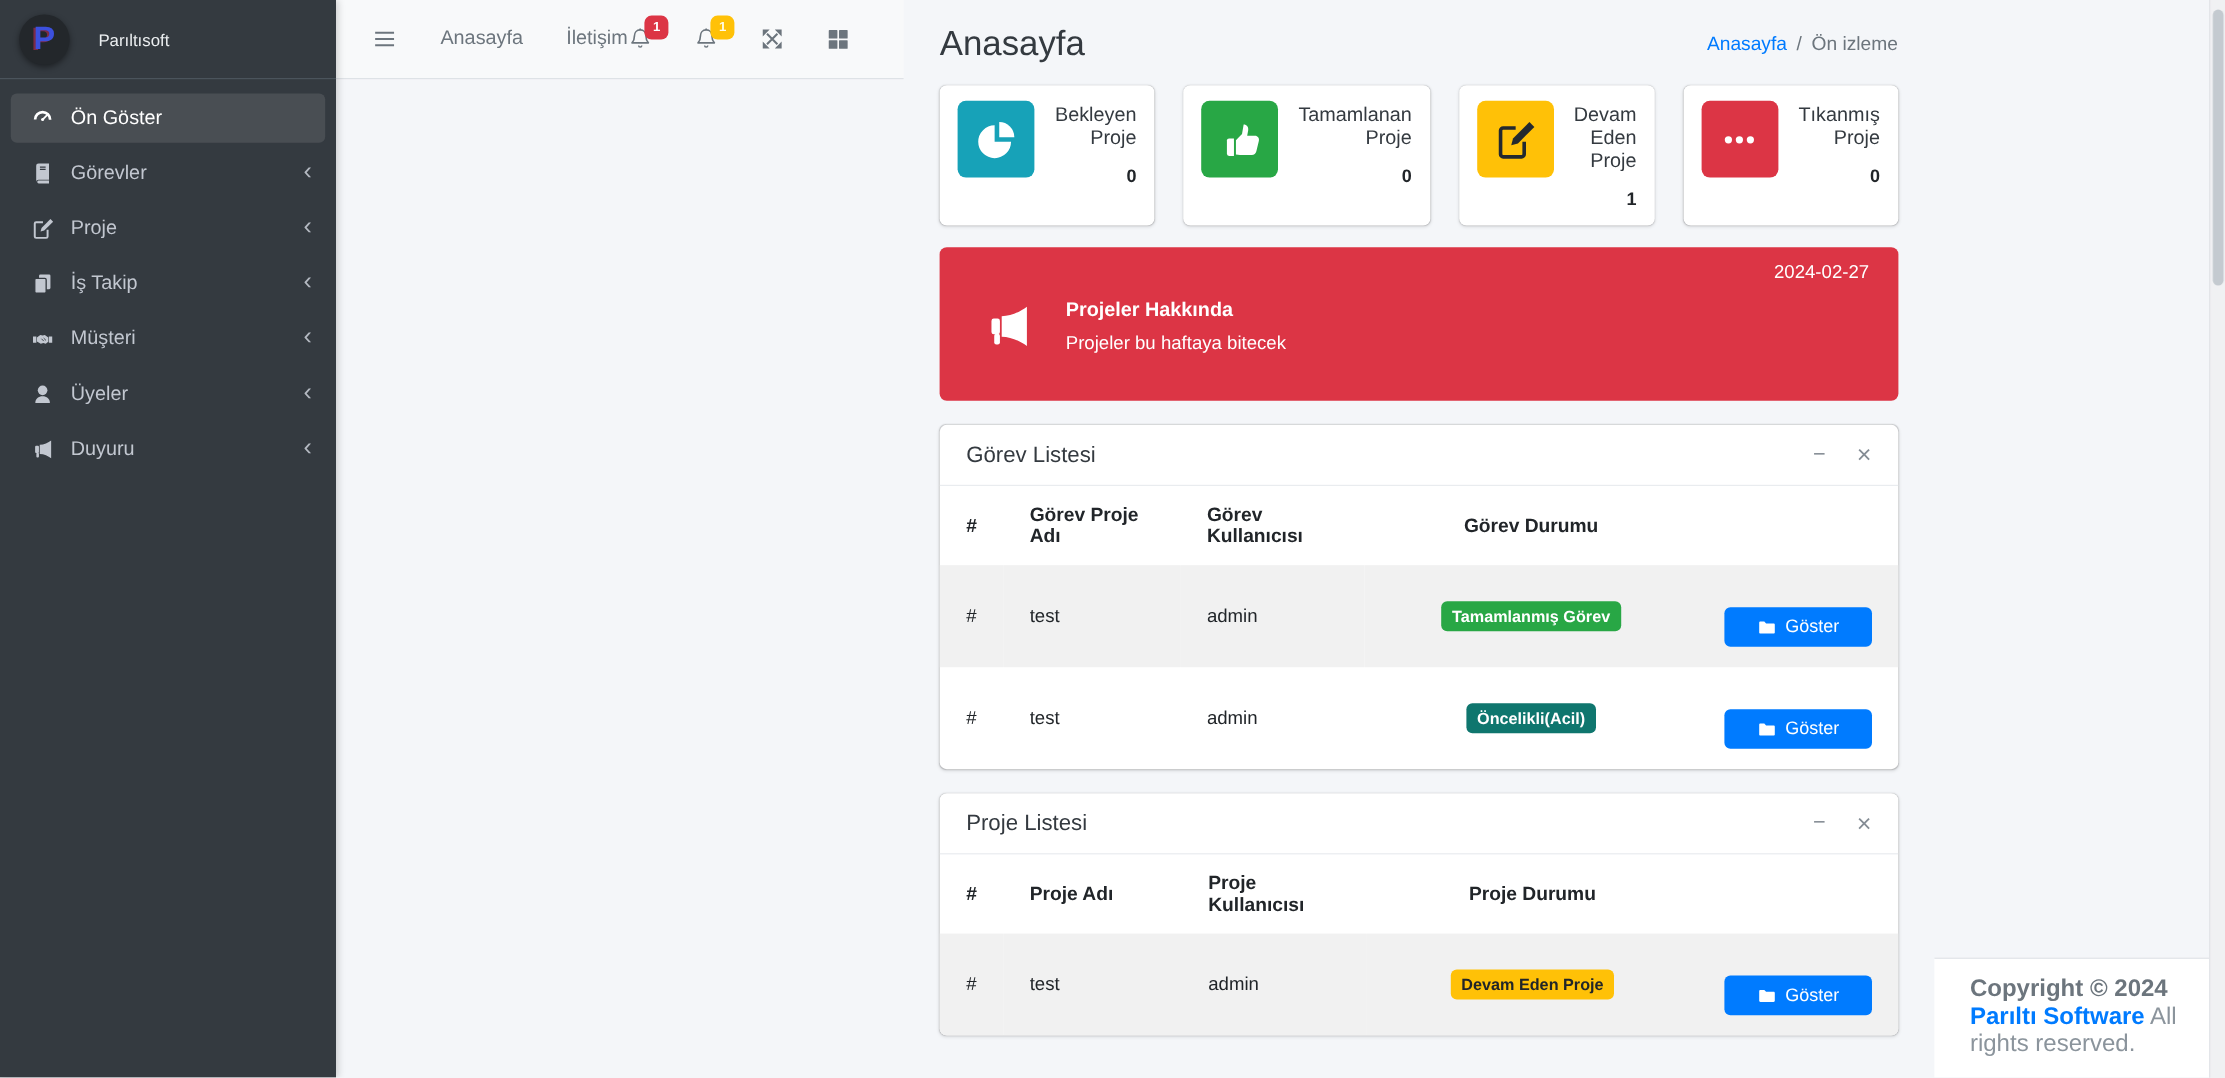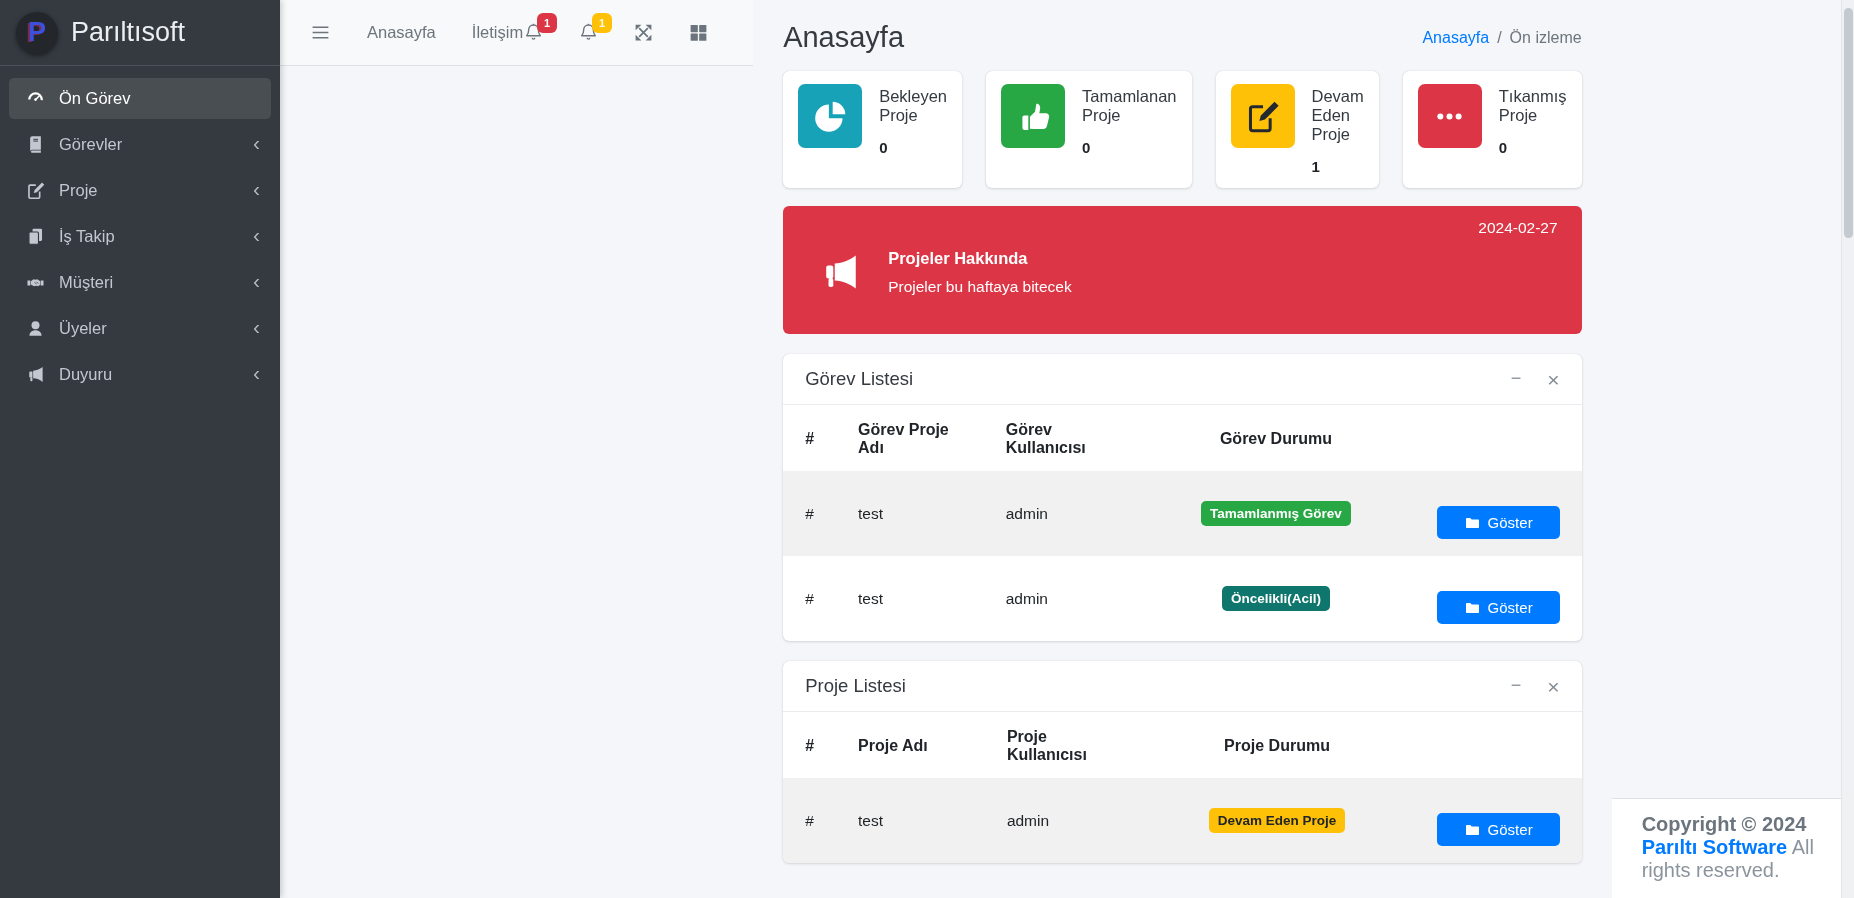--- a/index.html
+++ b/index.html
@@ -27,21 +27,21 @@
     border-bottom:1px solid #4b545c;
   }
   .brand-logo {
     width:42px; height:42px; border-radius:50%;
     background:#23272b;
     display:flex; align-items:center; justify-content:center;
     font-size:27px; font-weight:bold; color:#3c50dd;
     text-shadow:-2px 1px 0 #7c2b46;
     box-shadow:0 2px 5px rgba(0,0,0,.45);
   }
-  .brand-name { margin-left:13px; font-size:27px; font-weight:300; color:#eceff1; }
+  .brand-name { margin-left:24px; font-size:14px; font-weight:300; color:#eceff1; }
 
   .user-panel {
     display:flex; align-items:center;
     padding:19px 16px;
     border-bottom:1px solid #4b545c;
   }
   .avatar { width:40px; height:40px; border-radius:50%; overflow:hidden; }
   .user-name { margin-left:13px; font-size:16px; color:#c9cdd3; }
 
   .nav { padding:12px 9px; flex:1; }
@@ -93,21 +93,21 @@
   }
   .page-title { font-size:29px; font-weight:400; color:#343a40; }
   .breadcrumb { font-size:16px; color:#6c757d; display:flex; gap:8px; }
   .breadcrumb .bc-link { color:#007bff; cursor:pointer; }
 
   
   .stats-row { display:flex; gap:24px; }
   .stat-card {
     flex:1; background:#fff; border-radius:6px;
     box-shadow:0 0 1px rgba(0,0,0,.18), 0 1px 3px rgba(0,0,0,.12);
-    padding:13px 15px; display:flex; min-height:92px;
+    padding:13px 15px; display:flex; min-height:92px;text-align:right;
   }
   .stat-icon {
     width:64px; height:64px; min-width:64px; border-radius:7px;
     display:flex; align-items:center; justify-content:center; color:#fff;
   }
   .stat-icon svg { width:35px; height:35px; }
   .stat-icon.teal { background:#17a2b8; }
   .stat-icon.green { background:#28a745; }
   .stat-icon.yellow { background:#ffc107; color:#23292f; }
   .stat-icon.red { background:#dc3545; }
@@ -199,21 +199,21 @@
 
   <nav class="nav">
     <div class="nav-item active">
       <span class="nav-icon">
         <svg viewBox="0 0 512 512">
             <circle cx="256" cy="286" r="168" fill="none" stroke="currentColor" stroke-width="60" stroke-dasharray="528 1056" transform="rotate(180 256 286)"></circle>
             <path d="M256 286L356 186" stroke="currentColor" stroke-width="40" stroke-linecap="round"></path>
             <circle cx="256" cy="286" r="34" fill="currentColor"></circle>
           </svg>
       </span>
-      <span>Ön Görev</span>
+      <span>Ön Göster</span>
     </div>
 
     <div class="nav-item">
       <span class="nav-icon">
         <svg viewBox="0 0 512 512">
             <path d="M112 88a56 56 0 0 1 56-56h232v368H168a56 56 0 0 0-56 56z" fill="currentColor"></path>
             <path d="M168 416h232v64H168a32 32 0 0 1 0-64z" fill="currentColor"></path>
             <path d="M196 116h128M196 164h128" stroke="#343a40" stroke-width="26"></path>
           </svg>
       </span>

